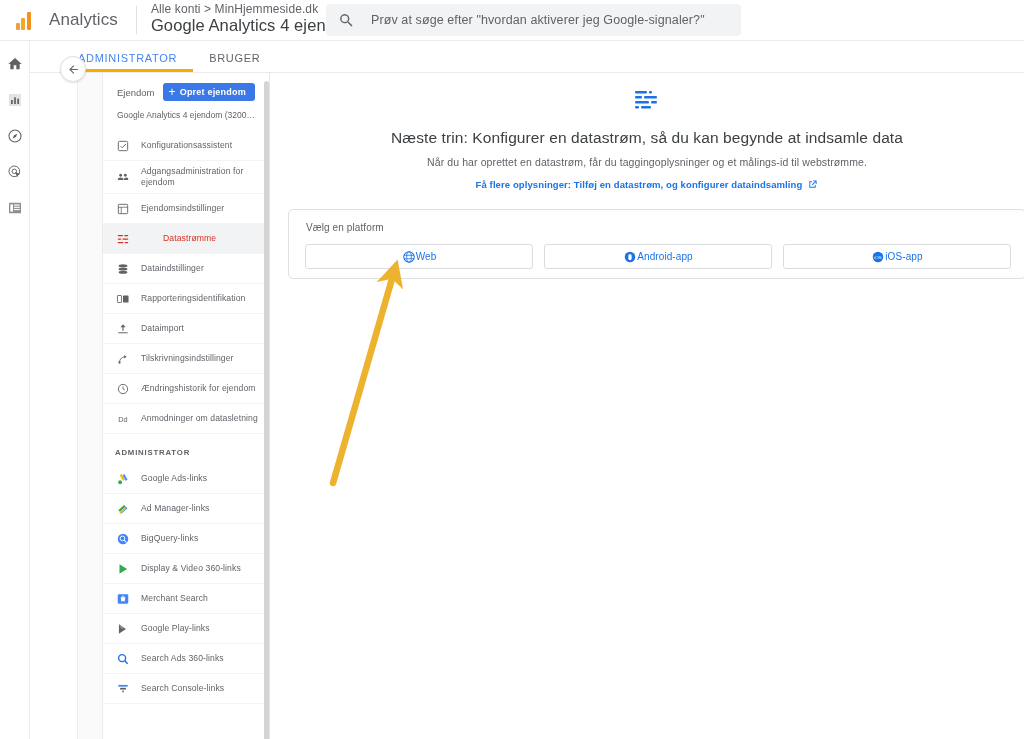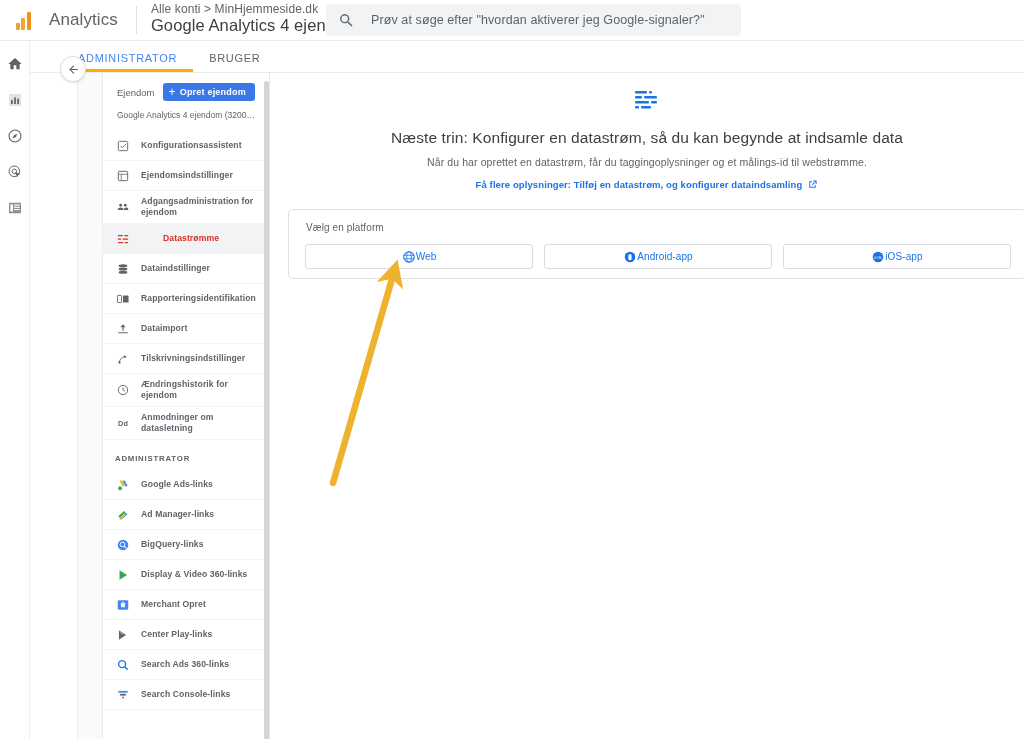--- a/index.html
+++ b/index.html
@@ -95,21 +95,21 @@
   }
   .create-btn .plus { font-size: 12px; line-height: 9px; font-weight: normal; }
   .prop-name {
     font-size: 8.5px; color: #5f6368; margin-top: 9px; white-space: nowrap;
     overflow: hidden; text-overflow: ellipsis; padding-bottom: 7px;
   }
 
   .menu { padding-top: 4px; }
   .mitem {
     display: flex; align-items: center; gap: 10px; min-height: 30px;
-    padding: 5px 8px 5px 12px; cursor: pointer; border-bottom: 1px solid #f4f4f4; font-weight: bold;
+    padding: 5px 8px 5px 12px; cursor: pointer; border-bottom: 1px solid #f4f4f4;
   }
   .mitem .mico { width: 16px; height: 16px; flex: none; display: flex; align-items: center; justify-content: center; }
   .mitem .mlabel { font-size: 8.6px; color: #5f6368; line-height: 11px; letter-spacing: .1px; }
   .mitem.selected { background: #f1f3f4; gap: 32px; }
   .mitem.selected .mlabel { color: #d93025; }
   .section-head {
     font-size: 7.8px; color: #5f6368; letter-spacing: .8px;
     padding: 14px 12px 7px 12px; font-weight: bold;
   }
 
@@ -236,35 +236,35 @@
           <svg viewBox="0 0 24 24" width="14" height="14">
               <rect x="4" y="4" width="16" height="16" rx="2" fill="none" stroke="#5f6368" stroke-width="1.6"></rect>
               <path d="M8 12.4l2.6 2.6L17 8.6" fill="none" stroke="#5f6368" stroke-width="1.6"></path>
             </svg>
         </span>
         <span class="mlabel">Konfigurationsassistent</span>
       </div>
       <div class="mitem">
         <span class="mico">
           <svg viewBox="0 0 24 24" width="14" height="14">
-              <rect x="4" y="4" width="16" height="16" rx="1.5" fill="none" stroke="#5f6368" stroke-width="1.6"></rect>
-              <path d="M4 9h16M9 9v11" stroke="#5f6368" stroke-width="1.3"></path>
-            </svg>
-        </span>
-        <span class="mlabel">Ejendomsindstillinger</span>
-      </div>
-      <div class="mitem">
-        <span class="mico">
-          <svg viewBox="0 0 24 24" width="14" height="14">
               <circle cx="8" cy="9" r="2.4" fill="#5f6368"></circle>
               <circle cx="16" cy="9" r="2.4" fill="#5f6368"></circle>
               <path d="M3 17c0-2.6 2.3-4 5-4s5 1.4 5 4zM13.5 17c0-2.6 2-4 4.5-4s3 1.4 3 4z" fill="#5f6368"></path>
             </svg>
         </span>
         <span class="mlabel">Adgangsadministration for ejendom</span>
+      </div>
+      <div class="mitem">
+        <span class="mico">
+          <svg viewBox="0 0 24 24" width="14" height="14">
+              <rect x="4" y="4" width="16" height="16" rx="1.5" fill="none" stroke="#5f6368" stroke-width="1.6"></rect>
+              <path d="M4 9h16M9 9v11" stroke="#5f6368" stroke-width="1.3"></path>
+            </svg>
+        </span>
+        <span class="mlabel">Ejendomsindstillinger</span>
       </div>
       <div class="mitem selected">
         <span class="mico">
           <svg viewBox="0 0 24 24" width="14" height="14">
             <rect x="3" y="5" width="9" height="2.2" rx="1" fill="#d93025"></rect>
               <rect x="14" y="5" width="7" height="2.2" rx="1" fill="#d93025"></rect>
             <rect x="3" y="11" width="6" height="2.2" rx="1" fill="#d93025"></rect>
               <rect x="11" y="11" width="10" height="2.2" rx="1" fill="#d93025"></rect>
             <rect x="3" y="17" width="10" height="2.2" rx="1" fill="#d93025"></rect>
               <rect x="15" y="17" width="6" height="2.2" rx="1" fill="#d93025"></rect>
@@ -369,30 +369,30 @@
         <span class="mlabel">Display &amp; Video 360-links</span>
       </div>
       <div class="mitem">
         <span class="mico">
           <svg viewBox="0 0 24 24" width="14" height="14">
               <rect x="3" y="4" width="18" height="16" rx="2" fill="#4285f4"></rect>
               <path d="M8 9h8l-1 7H9z" fill="#fff"></path>
               <path d="M10 9a2 2 0 014 0" fill="none" stroke="#fff" stroke-width="1.3"></path>
             </svg>
         </span>
-        <span class="mlabel">Merchant Opret</span>
+        <span class="mlabel">Merchant Search</span>
       </div>
       <div class="mitem">
         <span class="mico">
           <svg viewBox="0 0 24 24" width="14" height="14">
               <path d="M5 4v16l12-8z" fill="#5f6368"></path>
               <path d="M5 4l8 5-3 3z" fill="#9aa0a6"></path>
             </svg>
         </span>
-        <span class="mlabel">Center Play-links</span>
+        <span class="mlabel">Google Play-links</span>
       </div>
       <div class="mitem">
         <span class="mico">
           <svg viewBox="0 0 24 24" width="14" height="14">
               <circle cx="10.5" cy="10.5" r="6" fill="none" stroke="#1a73e8" stroke-width="2.4"></circle>
               <path d="M15 15l5 5" stroke="#1a73e8" stroke-width="2.6"></path>
             </svg>
         </span>
         <span class="mlabel">Search Ads 360-links</span>
       </div>

